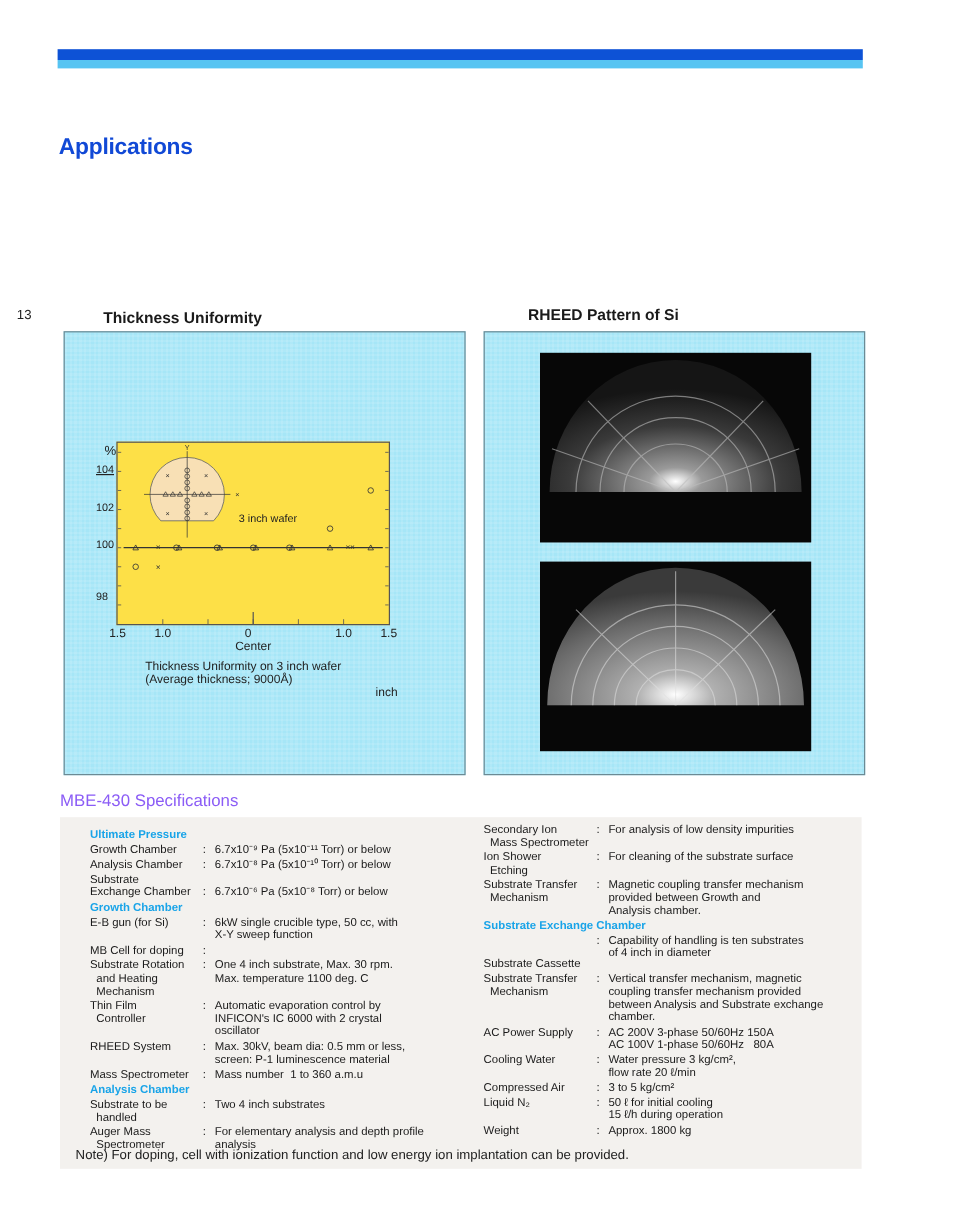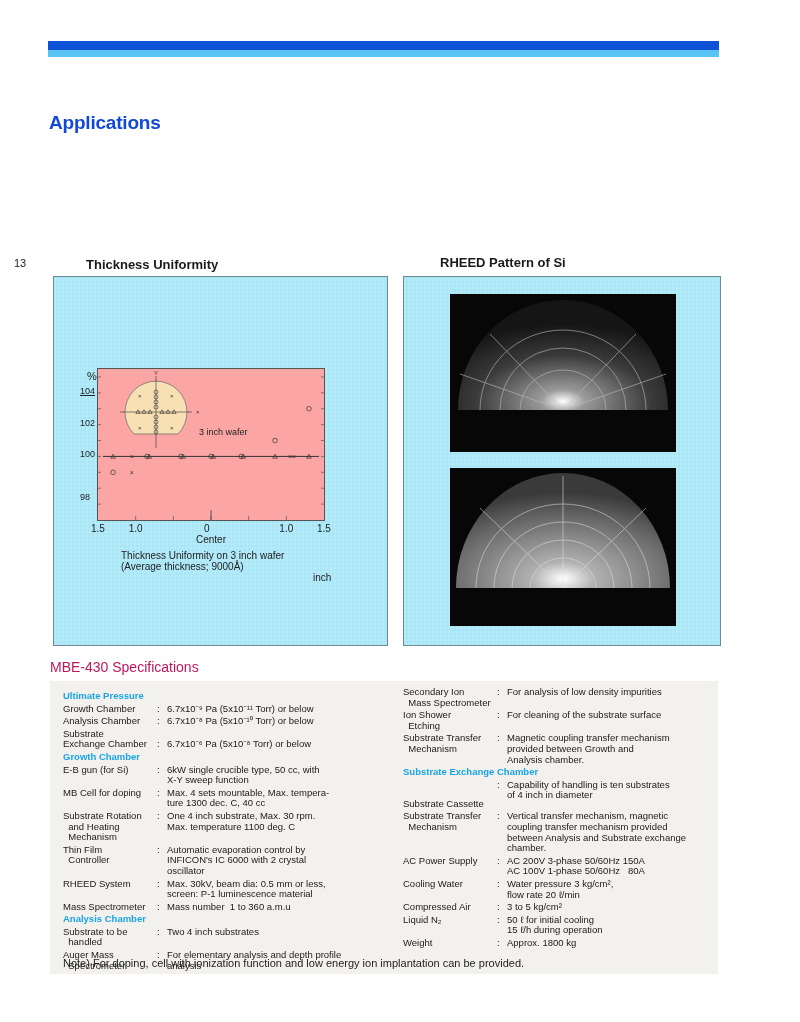--- a/index.html
+++ b/index.html
@@ -8,24 +8,24 @@
     font-family: "Liberation Sans", sans-serif; color: #1a1a1a;
   }
   .bar-dark { position: absolute; left: 48px; top: 41px; width: 671px; height: 9px; background: #0d52d6; }
   .bar-light { position: absolute; left: 48px; top: 50px; width: 671px; height: 7px; background: #57c4f2; }
   .app-title { position: absolute; left: 49px; top: 112px; font-size: 19px; font-weight: bold; color: #1149d6; letter-spacing: -0.2px; }
   .page-num { position: absolute; left: 14px; top: 257px; font-size: 11px; color: #222; }
   .sec-title { position: absolute; font-size: 13px; font-weight: bold; color: #1a1a1a; margin-left: 37px; }
   .panel { position: absolute; background: #a6e6f7; border: 1px solid #6c8a94;
     background-image: repeating-linear-gradient(0deg, rgba(255,255,255,0.10) 0 2px, transparent 2px 4px),
                       repeating-linear-gradient(90deg, rgba(255,255,255,0.10) 0 2px, transparent 2px 4px); }
-  .chart-box { position: absolute; left: 97px; top: 368px; width: 226px; height: 151px; background: #fca5a5; border: 1px solid #555; }
+  .chart-box { position: absolute; left: 97px; top: 368px; width: 226px; height: 151px; background: #fde047; border: 1px solid #555; }
   .caption { position: absolute; font-size: 10px; color: #222; line-height: 11px; }
   .photo { position: absolute; background: #070707; overflow: hidden; }
-  .spec-title { position: absolute; left: 50px; top: 659px; font-size: 14px; color: #be185d; }
+  .spec-title { position: absolute; left: 50px; top: 659px; font-size: 14px; color: #8b5cf6; }
   .spec-box { position: absolute; left: 50px; top: 681px; width: 668px; height: 293px; background: #f3f1ee; }
   .spec-col { position: absolute; font-size: 9.5px; line-height: 10.6px; color: #1a1a1a; }
   .grp { color: #19a4e8; font-weight: bold; font-size: 9.5px; margin: 2px 0 2px 0; }
   .row { display: flex; margin-bottom: 2px; }
   .lbl { flex: 0 0 auto; white-space: pre; }
   .colon { flex: 0 0 10px; }
   .val { flex: 1; white-space: pre-wrap; }
   .note { position: absolute; left: 63px; top: 957px; font-size: 11px; color: #222; }
 </style>
 </head>
@@ -175,21 +175,21 @@
       <line x1="113" y1="120" x2="113" y2="8"></line>
       <line x1="113" y1="120" x2="30" y2="40"></line>
         <line x1="113" y1="120" x2="196" y2="40"></line>
     </g>
     <rect x="0" y="120" width="226" height="38" fill="#070707"></rect>
   </svg>
 </div>
 
 <div class="spec-title">MBE-430 Specifications</div>
 <div class="spec-box"></div>
-<div class="spec-col" id="spec-left" style="left:63px;top:689px;width:300px;">
+<div class="spec-col" id="spec-left" style="left:75px;top:689px;width:300px;">
     <div class="grp">Ultimate Pressure</div>
     <div class="row">
       <div class="lbl" style="width: 94px;">Growth Chamber</div>
       <div class="colon" style="white-space: pre;">:</div>
       <div class="val">6.7x10⁻⁹ Pa (5x10⁻¹¹ Torr) or below</div>
     </div>
     <div class="row">
       <div class="lbl" style="width: 94px;">Analysis Chamber</div>
       <div class="colon" style="white-space: pre;">:</div>
       <div class="val">6.7x10⁻⁸ Pa (5x10⁻¹⁰ Torr) or below</div>
@@ -205,22 +205,20 @@
     <div class="grp">Growth Chamber</div>
     <div class="row">
       <div class="lbl" style="width: 94px;">E-B gun (for Si)</div>
       <div class="colon" style="white-space: pre;">:</div>
       <div class="val">6kW single crucible type, 50 cc, with
 X-Y sweep function</div>
     </div>
     <div class="row">
       <div class="lbl" style="width: 94px;">MB Cell for doping</div>
       <div class="colon" style="white-space: pre;">:</div>
-      <div class="val">Max. 4 sets mountable, Max. tempera-
-ture 1300 dec. C, 40 cc</div>
     </div>
     <div class="row">
       <div class="lbl" style="width: 94px;">Substrate Rotation
   and Heating
   Mechanism</div>
       <div class="colon" style="white-space: pre;">:</div>
       <div class="val">One 4 inch substrate, Max. 30 rpm.
 Max. temperature 1100 deg. C</div>
     </div>
     <div class="row">

